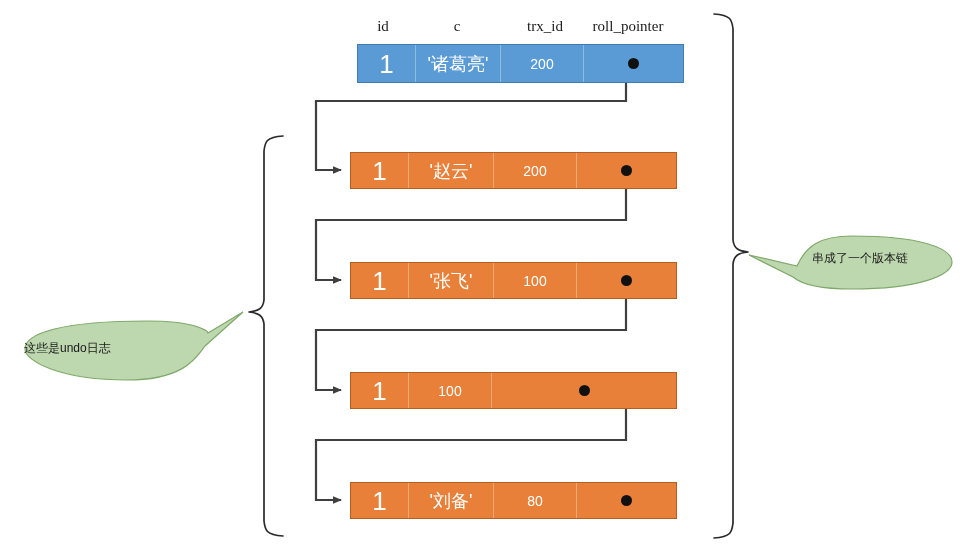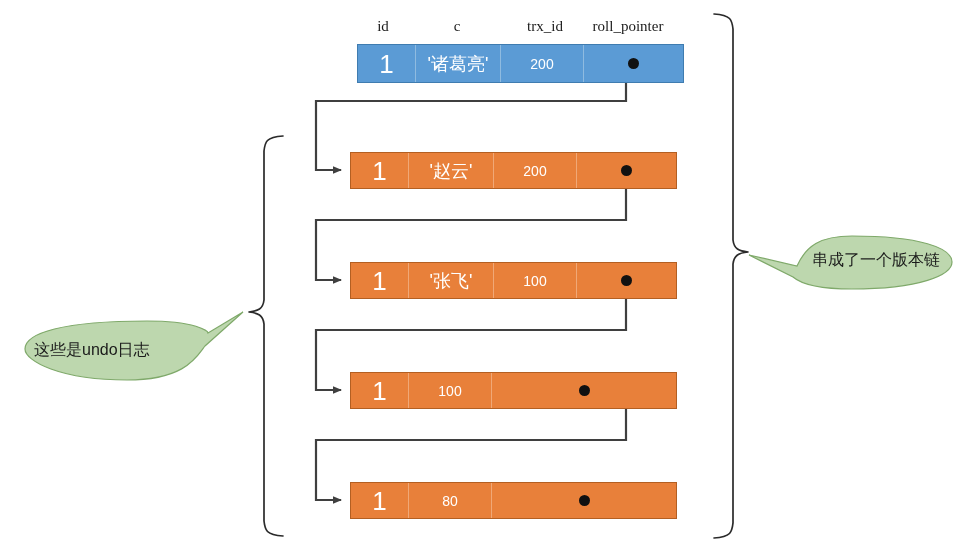--- a/index.html
+++ b/index.html
@@ -89,25 +89,25 @@
     font-size: 15px;
     color: #1a1a1a;
     white-space: nowrap;
     transform: translateX(-50%);
     font-family: Liberation Serif, serif;
   }
 
   
   .callout-text {
     position: absolute;
-    font-size: 16px;
+    font-size: 12px;
     color: #1a1a1a;
     white-space: nowrap;
   }
-  #callout-left-text  { left: 34px;  top: 340px; text-align: center; }
+  #callout-left-text  { left: 24px;  top: 340px; text-align: center; }
   #callout-right-text { left: 812px; top: 250px; }
 </style>
 </head>
 <body>
 
 <div id="stage">
 
   <div class="colhead" style="left:383px;">id</div>
   <div class="colhead" style="left:457px;">c</div>
   <div class="colhead" style="left:545px;">trx_id</div>
@@ -211,20 +211,23 @@
     </div>
     <div class="cell c-roll">
       <span class="dot"></span>
     </div>
   </div>
 
   <div class="row undo-row" style="top:482px;">
     <div class="cell c-id">
       <span class="id-val">1</span>
     </div>
+    <div class="cell c-c">
+      <span class="txt-val">'刘备'</span>
+    </div>
     <div class="cell c-trx">
       <span class="num-val">80</span>
     </div>
     <div class="cell c-roll">
       <span class="dot"></span>
     </div>
   </div>
 
   <svg class="layer" viewBox="0 0 967 551" xmlns="http://www.w3.org/2000/svg">
 

